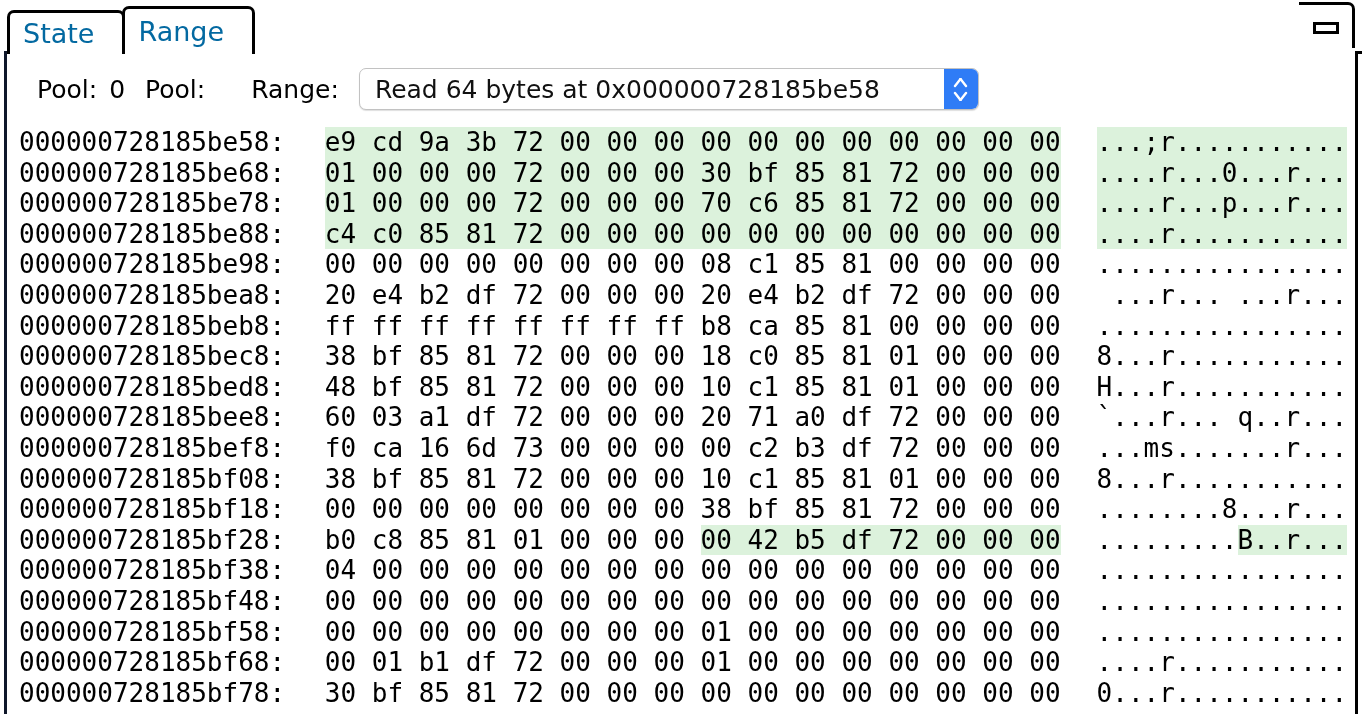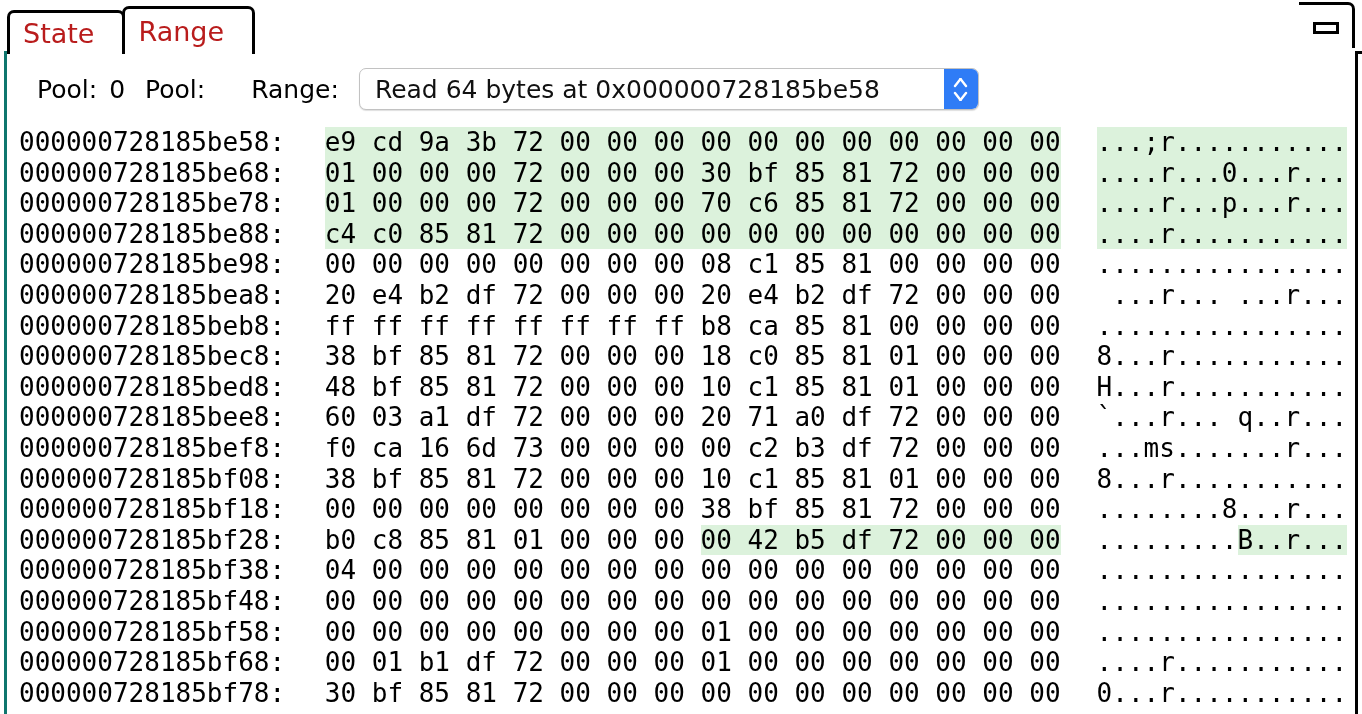--- a/index.html
+++ b/index.html
@@ -38,21 +38,21 @@
   }
   .tab {
     box-sizing: border-box;
     height: 44px;
     padding: 0 28px 0 13px;
     display: flex;
     align-items: center;
     justify-content: center;
     font-size: 27px;
     line-height: 1;
-    color: #b91c1c;
+    color: #0369a1;
     background: #ffffff;
     border: 3px solid #000000;
     border-bottom: none;
     border-top-left-radius: 7px;
     border-top-right-radius: 7px;
     position: relative;
     white-space: nowrap;
   }
   .tab.first { margin-left: 7px; }
   .tab + .tab { margin-left: -3px; }
@@ -96,21 +96,21 @@
   }
 
   
   #pane {
     position: absolute;
     left: 4px;
     top: 51px;
     width: 1354px;
     height: 663px;
     box-sizing: border-box;
-    border-left: 3px solid #0f766e;
+    border-left: 3px solid #0f172a;
     border-right: 3px solid #000000;
     background: #ffffff;
     overflow: hidden;
   }
 
   
   #toolbar {
     position: absolute;
     left: 0;
     top: 0;

